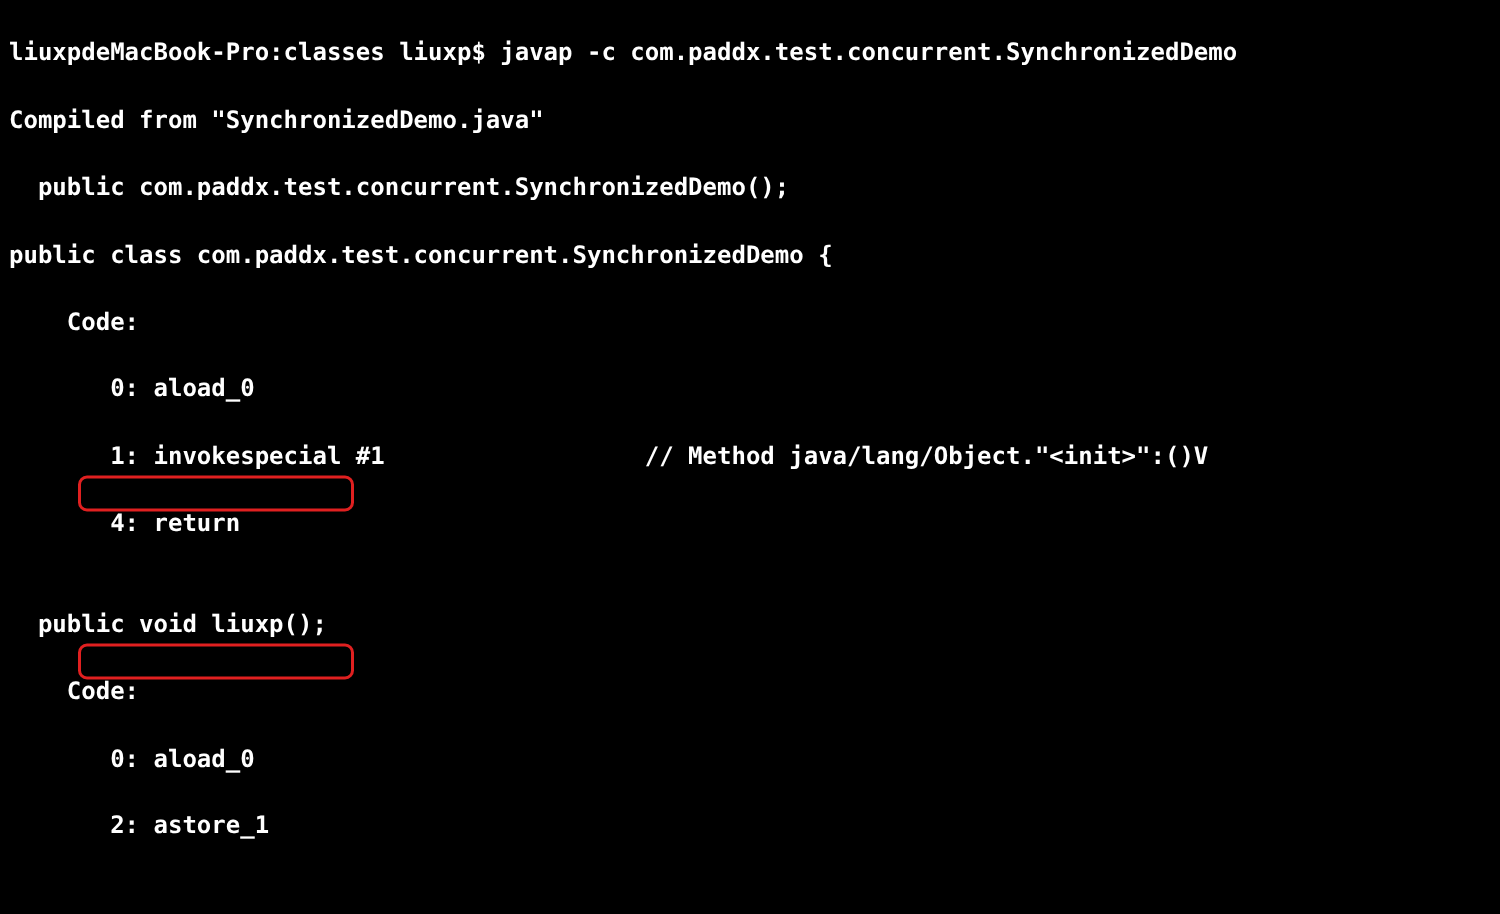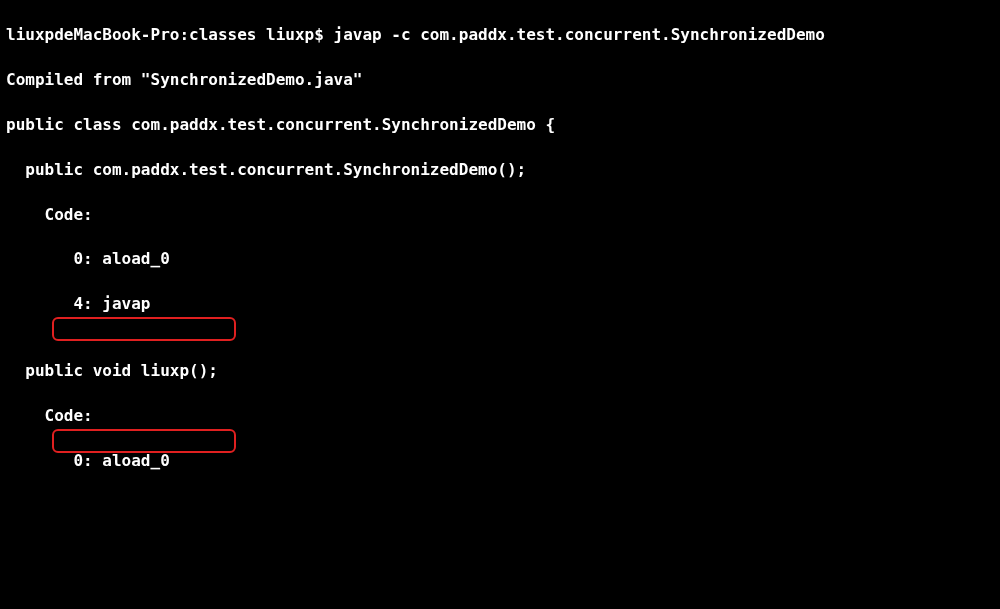--- a/index.html
+++ b/index.html
@@ -26,29 +26,31 @@
     pointer-events: none;
     box-sizing: border-box;
   }
 </style>
 </head>
 <body>
 
 <div class="terminal">
 <span class="line">liuxpdeMacBook-Pro:classes liuxp$ javap -c com.paddx.test.concurrent.SynchronizedDemo</span>
 <span class="line">Compiled from "SynchronizedDemo.java"</span>
+<span class="line">  public com.paddx.test.concurrent.SynchronizedDemo();</span>
 <span class="line">public class com.paddx.test.concurrent.SynchronizedDemo {</span>
-<span class="line">  public com.paddx.test.concurrent.SynchronizedDemo();</span>
 <span class="line">    Code:</span>
 <span class="line">       0: aload_0</span>
-<span class="line">       4: javap</span>
+<span class="line">       1: invokespecial #1                  // Method java/lang/Object."&lt;init&gt;":()V</span>
+<span class="line">       4: return</span>
 <span class="line"></span>
 <span class="line">  public void liuxp();</span>
 <span class="line">    Code:</span>
 <span class="line">       0: aload_0</span>
+<span class="line">       2: astore_1</span>
 
 
 
 
 
 
 
 
 
 

